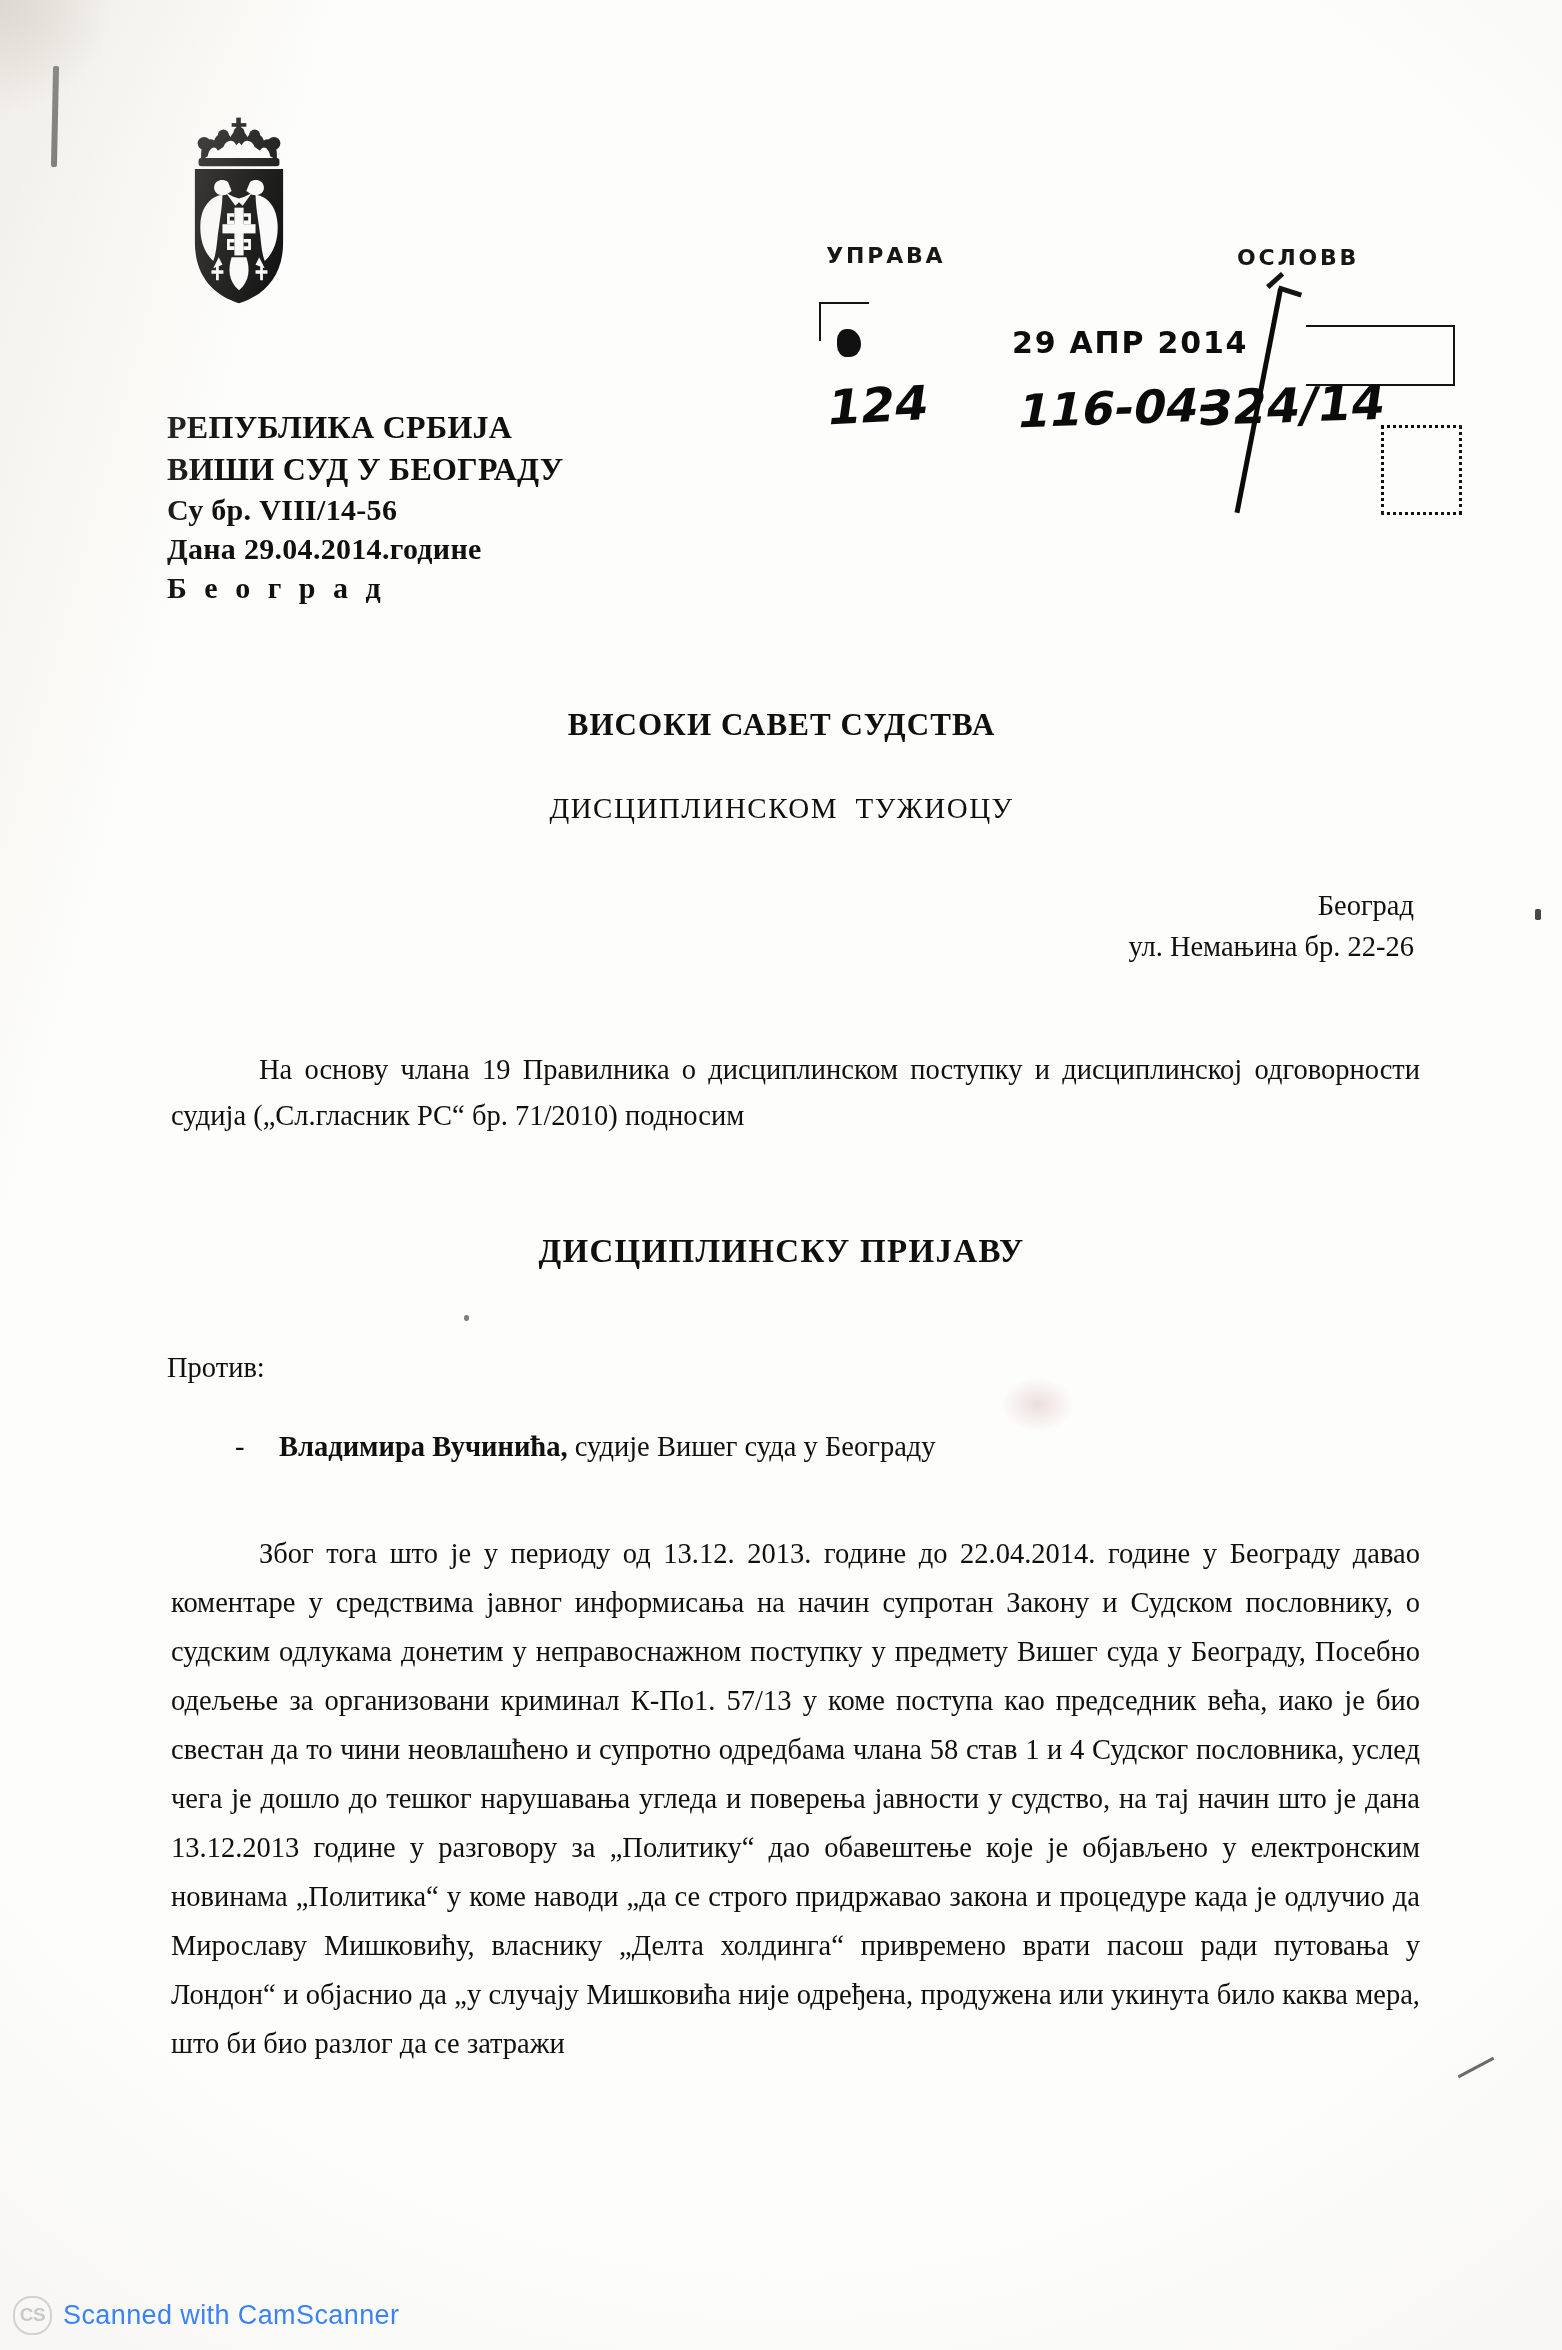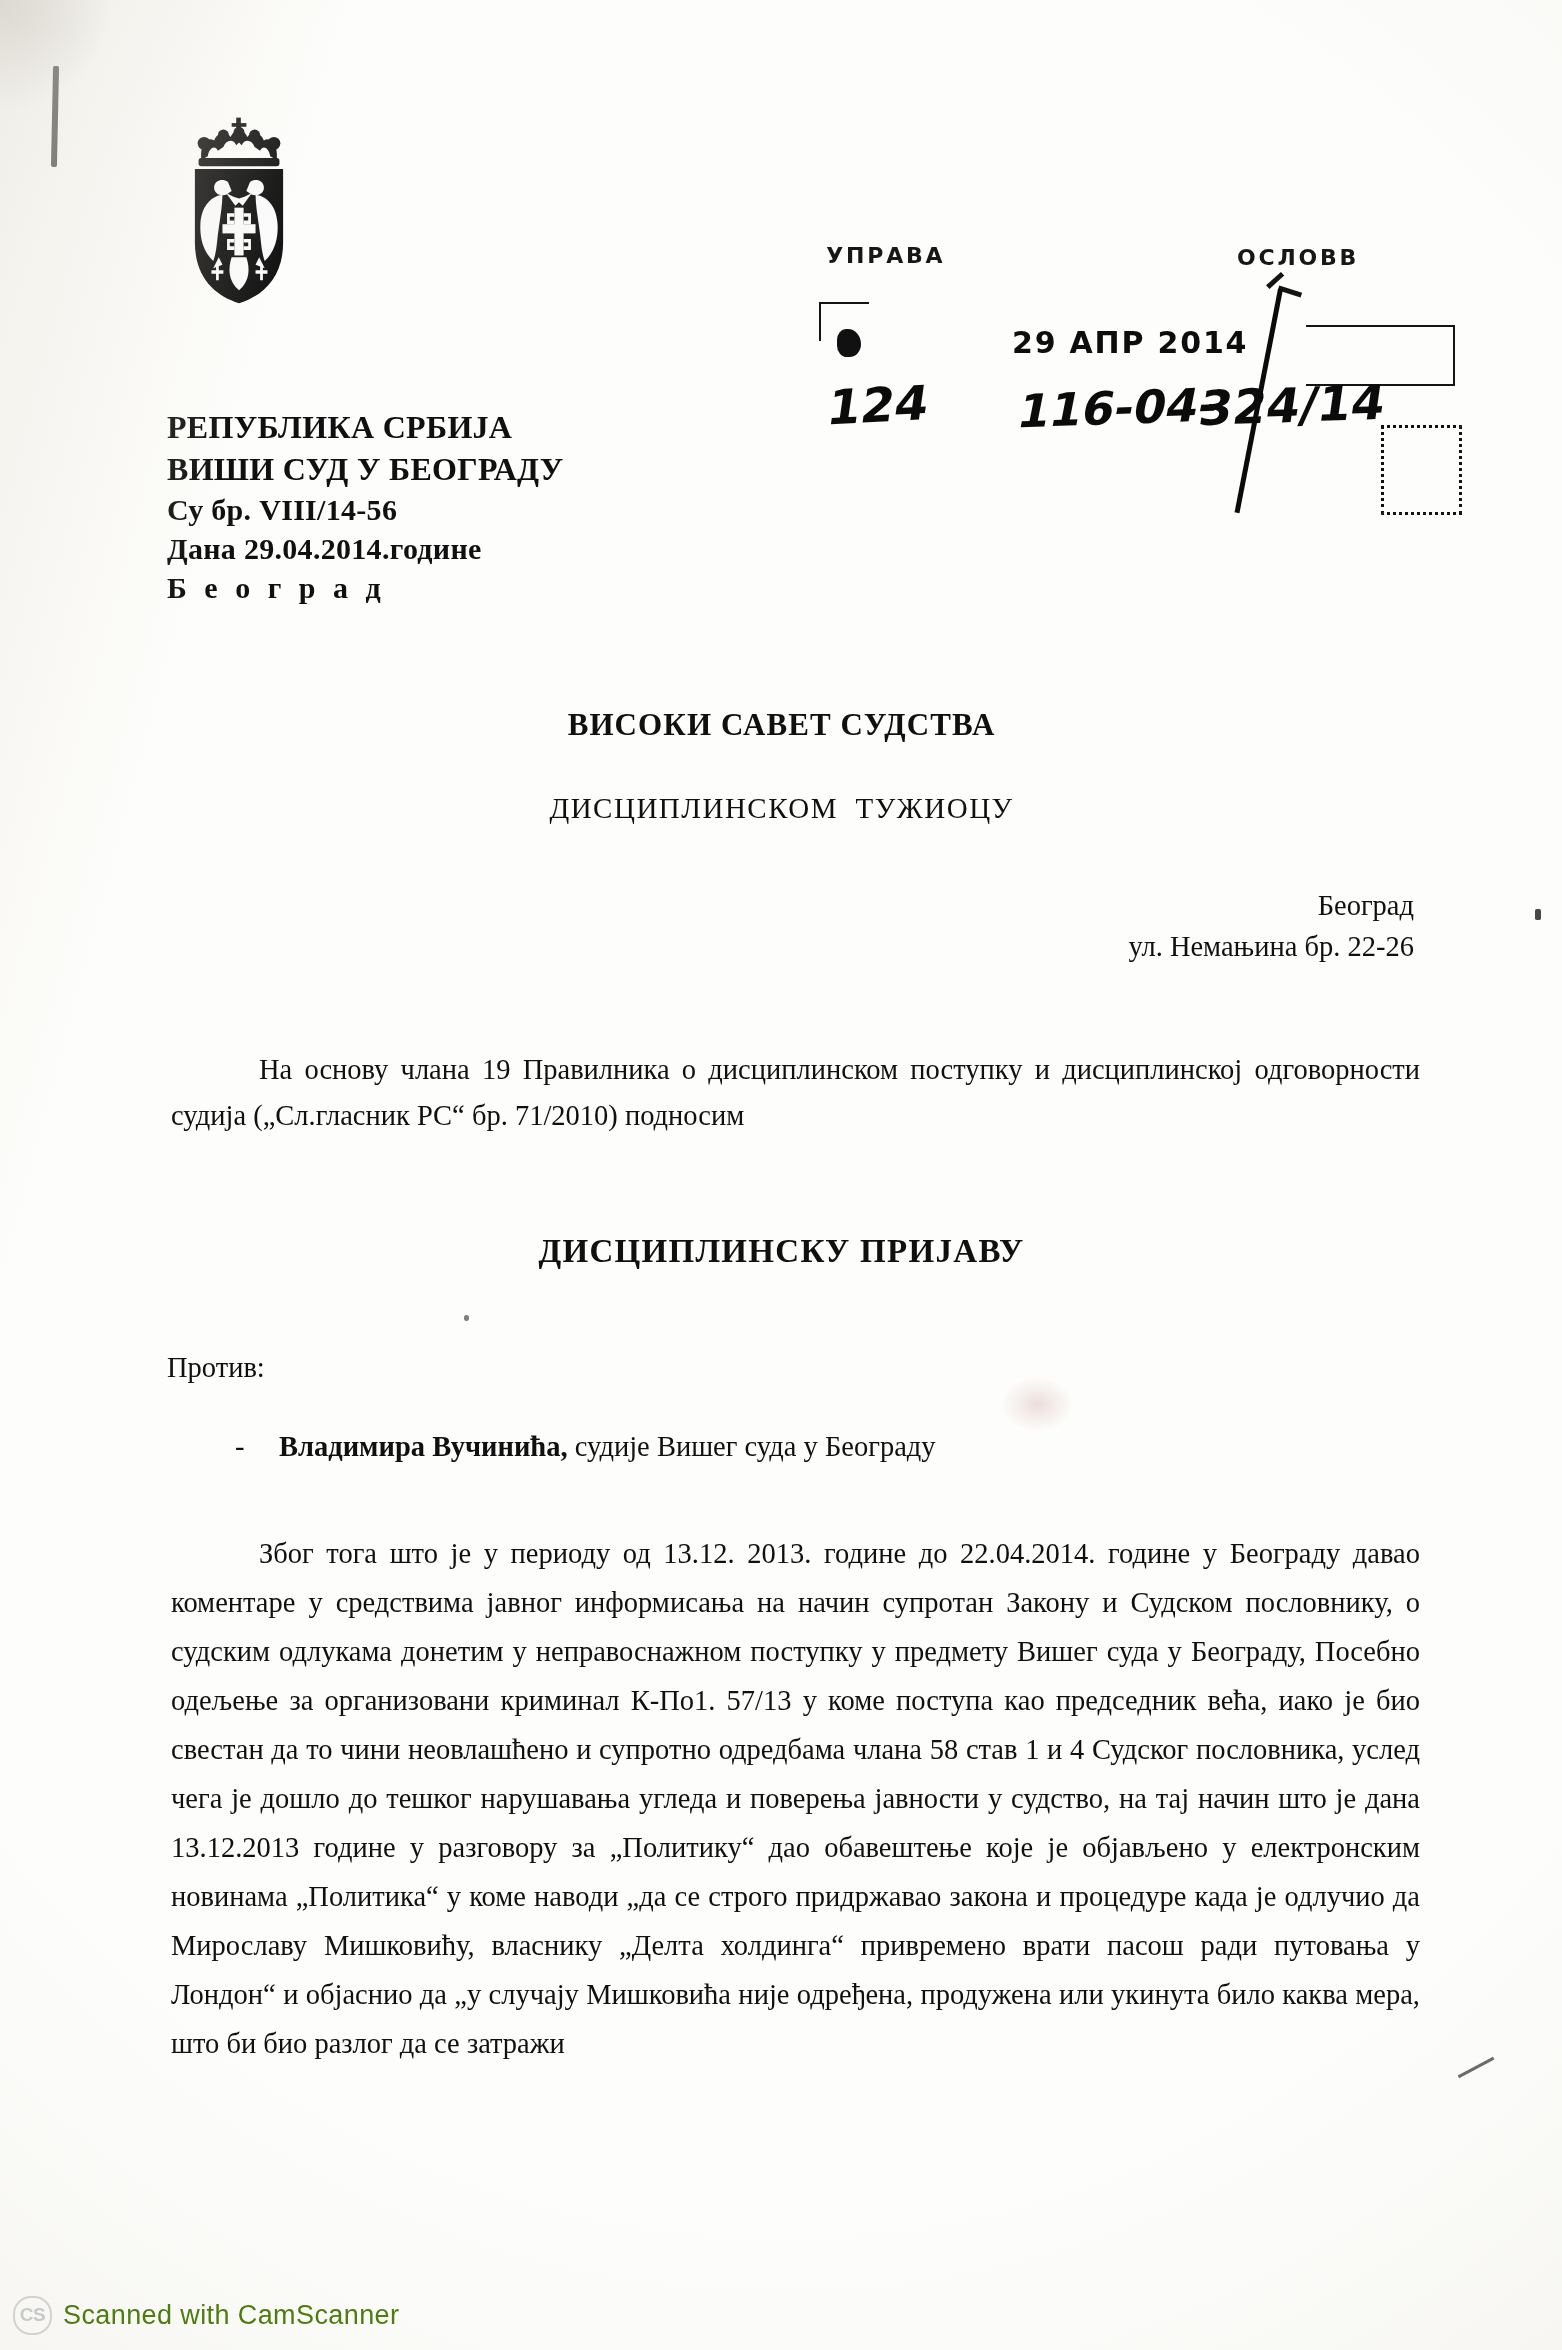--- a/index.html
+++ b/index.html
@@ -233,21 +233,21 @@
     color: #c9c9c9;
     font-family: "Liberation Sans", sans-serif;
     font-weight: bold;
     font-size: 19px;
     display: flex;
     align-items: center;
     justify-content: center;
     letter-spacing: -0.5px;
   }
   #watermark .cs-text {
-    color: #4d7c0f;
+    color: #3b82f6;
     font-family: "Liberation Sans", sans-serif;
     font-size: 27px;
     letter-spacing: 0.4px;
   }
 </style>
 </head>
 <body>
 
 <div id="page">
 

